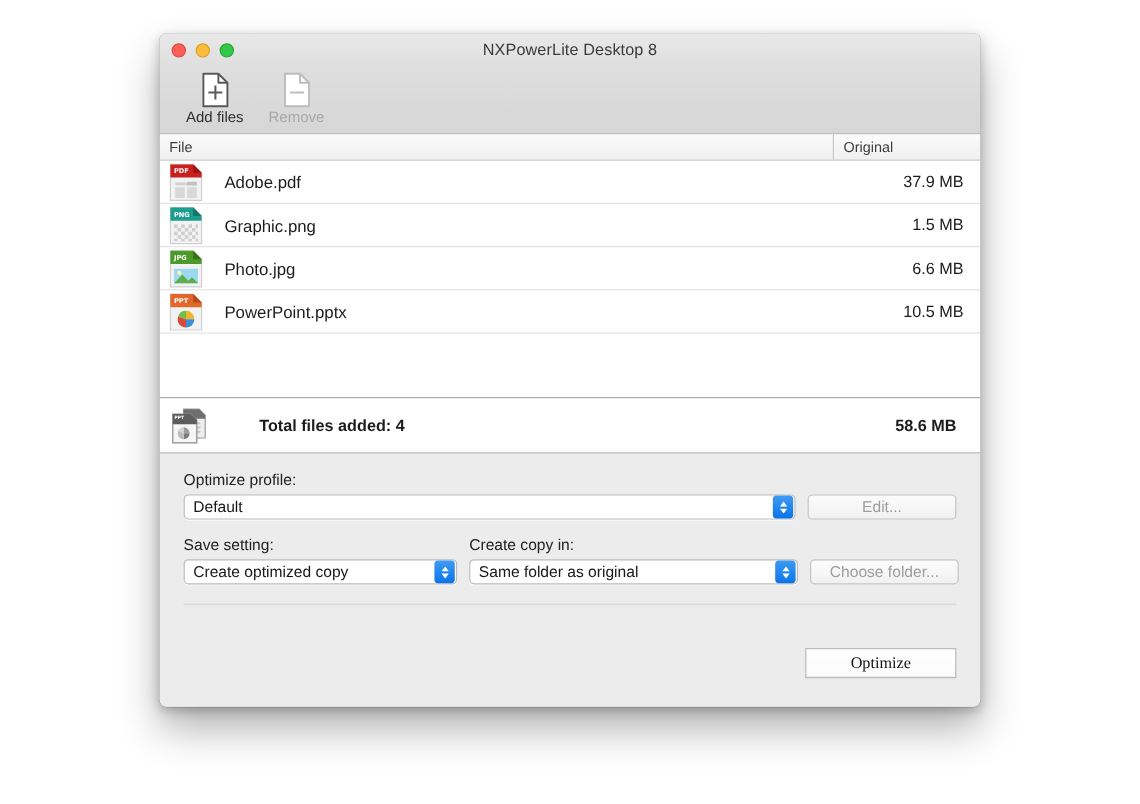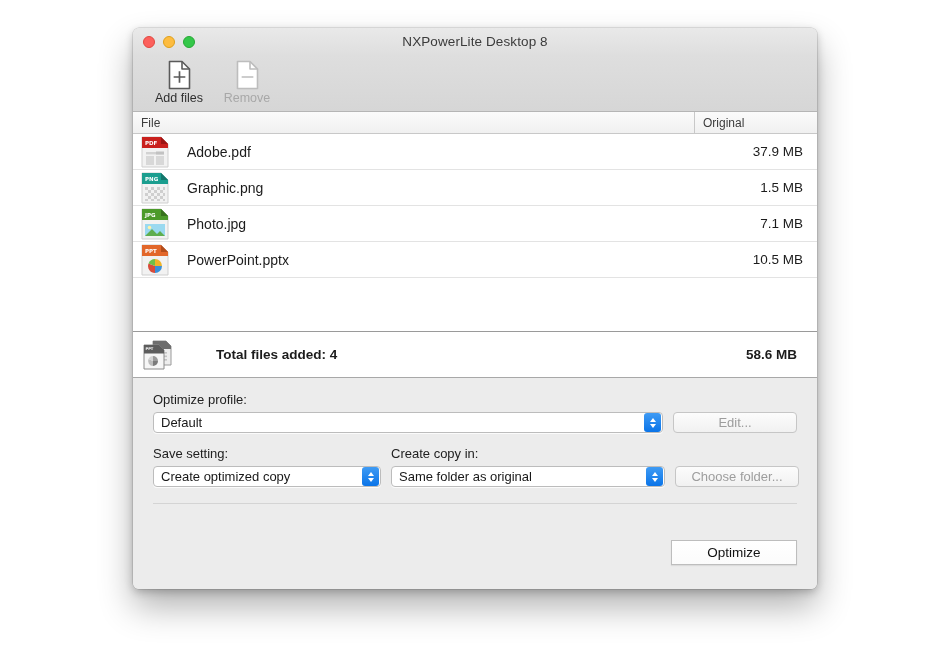--- a/index.html
+++ b/index.html
@@ -267,20 +267,21 @@
     border: 1px solid #bdbdbd;
     border-radius: 0;
     background: linear-gradient(to bottom, #ffffff 0%, #fbfbfb 100%);
     box-shadow: 0 1px 1px rgba(0,0,0,0.07);
     font-size: 13.5px;
     color: #121212;
     display: flex;
     align-items: center;
     justify-content: center;
     cursor: default;
+    font-family: Liberation Serif, serif;
   }
 </style>
 </head>
 <body>
 
 <div id="window">
 
   <div class="titlebar">
     <div class="traffic">
       <div class="light red"></div>
@@ -376,21 +377,21 @@
           <path d="M2 2 H21 L28 9 V32 H2 Z" fill="#f2f2f2" stroke="#cfcfcf" stroke-width="1"></path>
           <path d="M2 2 H21 L28 9 V13 H2 Z" fill="#4c9a2a"></path>
           <path d="M21 2 L28 9 H21 Z" fill="#37711d"></path>
           <text x="5" y="9.5" font-family="DejaVu Sans" font-size="5.5" fill="#ffffff" font-weight="bold">JPG</text>
           <rect x="5" y="17" width="20" height="12" fill="#9ad9f0"></rect>
           <circle cx="9.5" cy="20.5" r="1.8" fill="#fdf3a8"></circle>
           <path d="M5 29 L12 22 L17 27 L20 24 L25 29 Z" fill="#5fae4e"></path>
         </svg>
       </span>
       <span class="file-name">Photo.jpg</span>
-      <span class="file-size">7.1 MB</span>
+      <span class="file-size">6.6 MB</span>
     </div>
 
     <div class="file-row">
       <span class="file-icon">
         <svg width="30" height="34" viewBox="0 0 30 34">
           <path d="M2 2 H21 L28 9 V32 H2 Z" fill="#f2f2f2" stroke="#cfcfcf" stroke-width="1"></path>
           <path d="M2 2 H21 L28 9 V13 H2 Z" fill="#e2672a"></path>
           <path d="M21 2 L28 9 H21 Z" fill="#b24d1b"></path>
           <text x="5" y="9.5" font-family="DejaVu Sans" font-size="5.5" fill="#ffffff" font-weight="bold">PPT</text>
           <path d="M15 23 L15 16 A7 7 0 0 1 22 23 Z" fill="#f0b429"></path>

